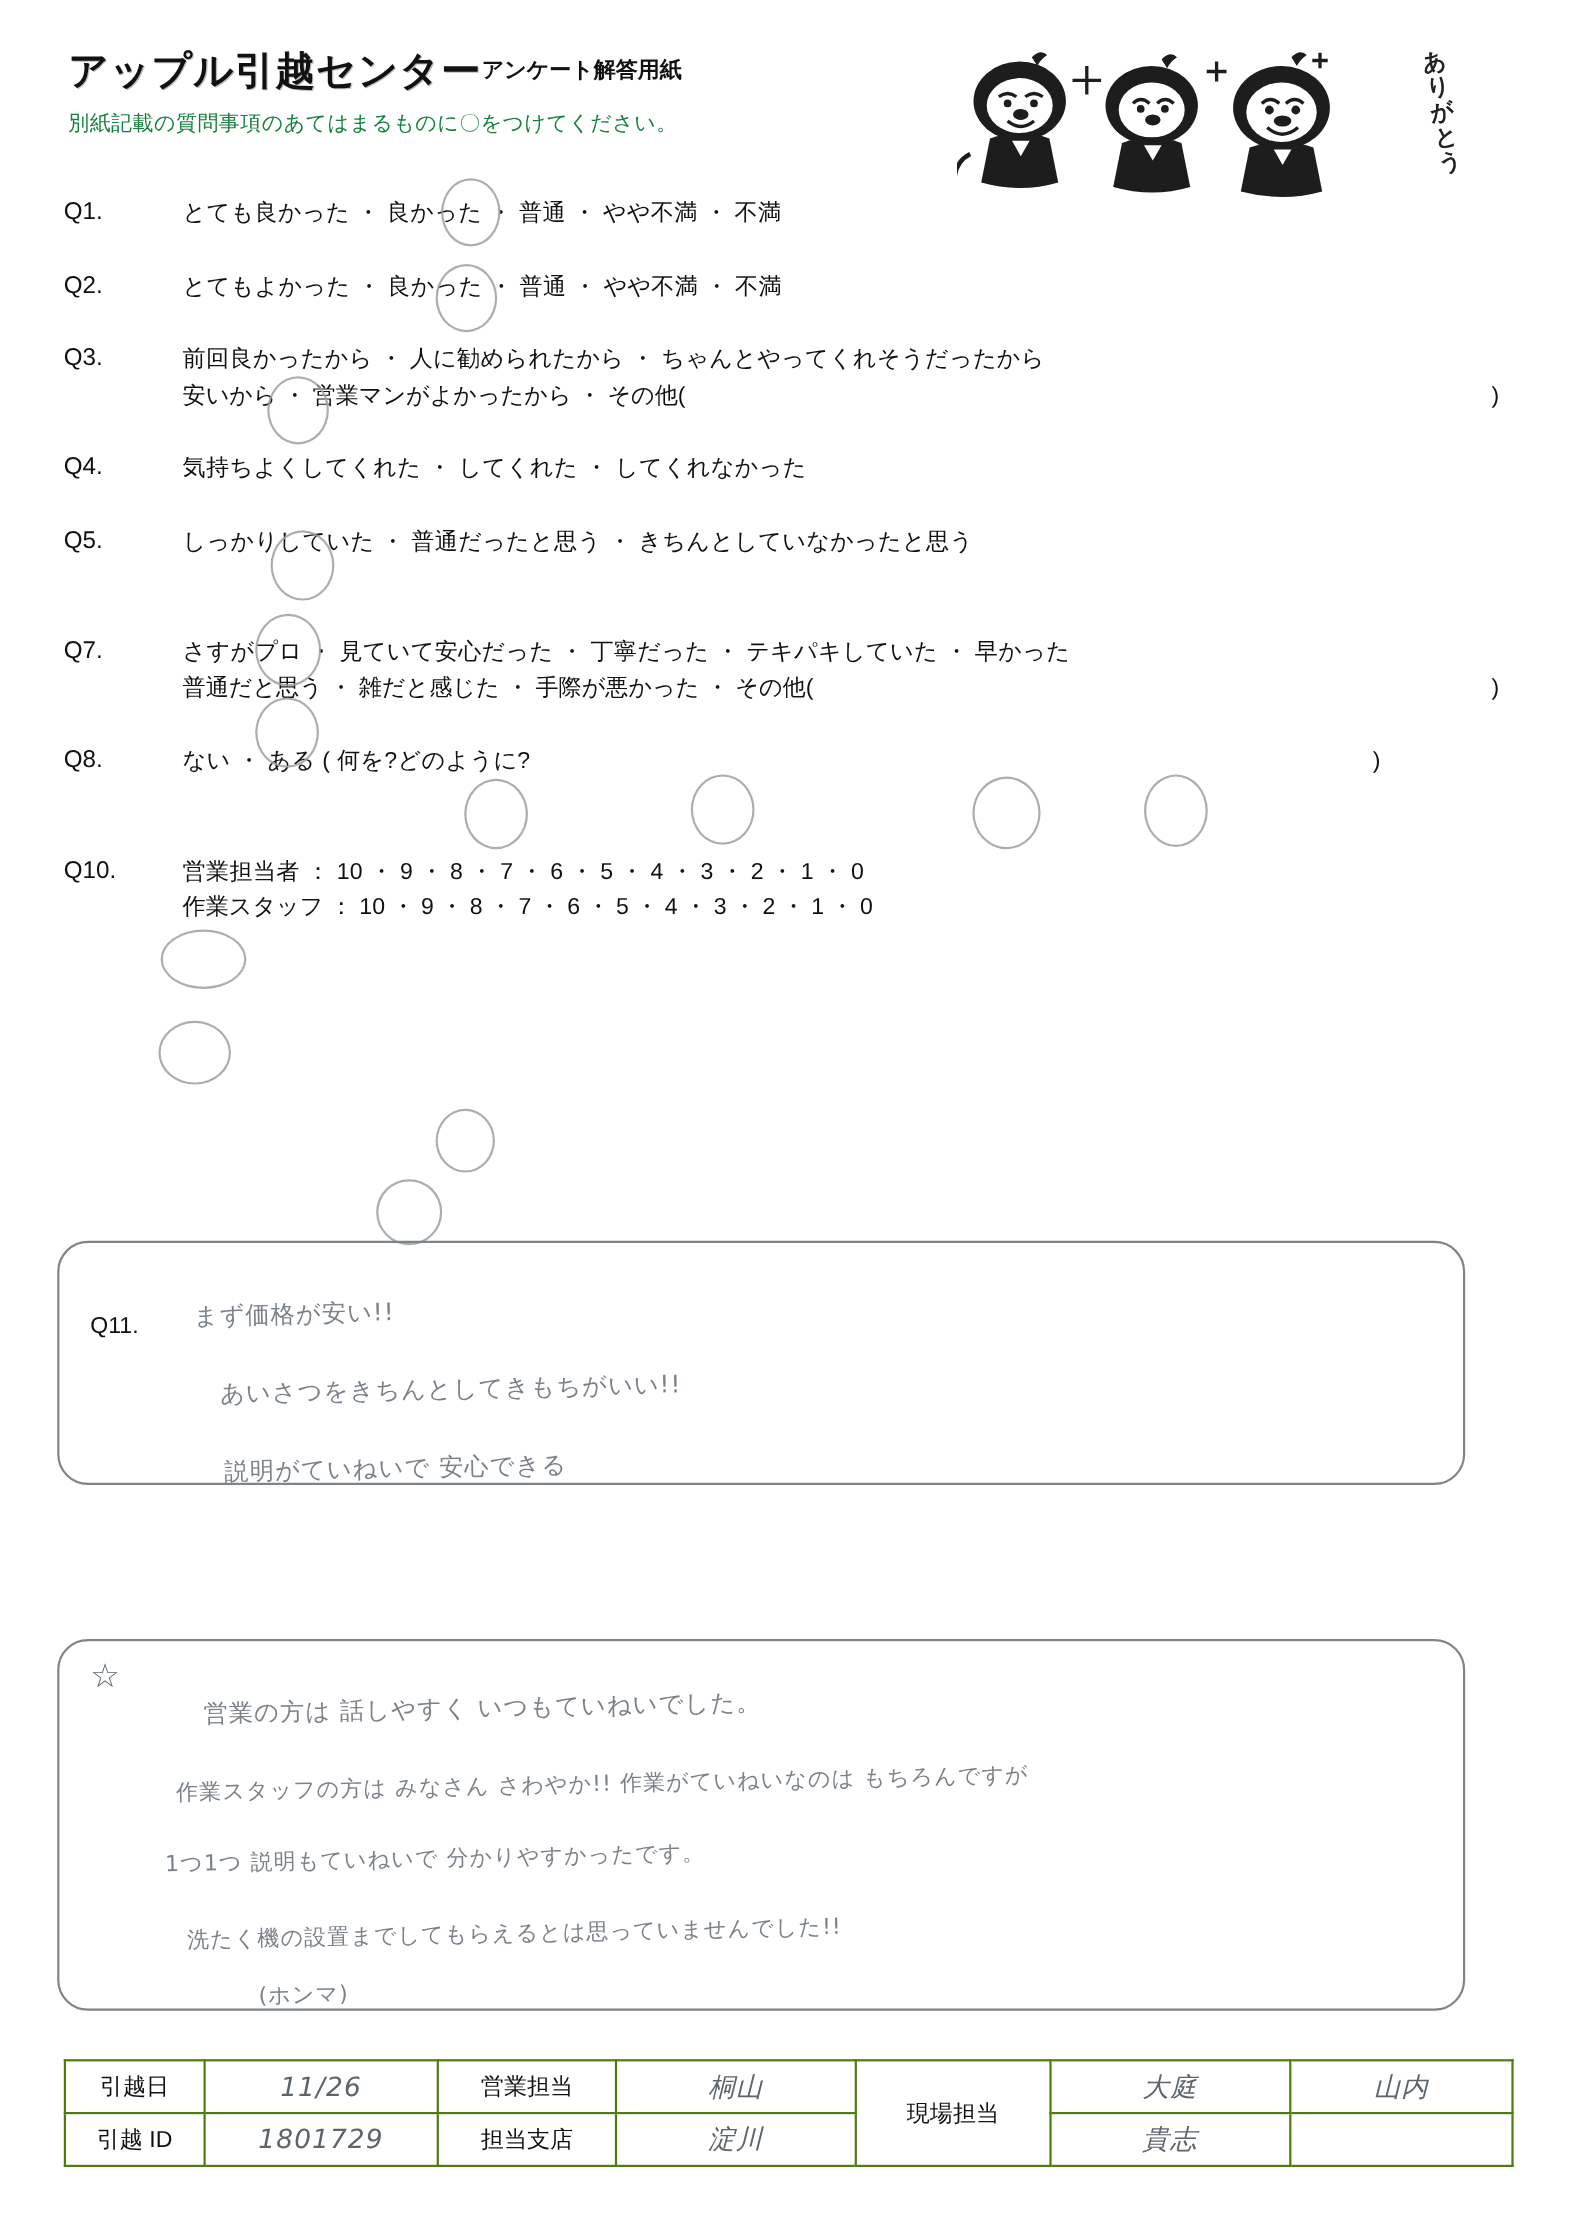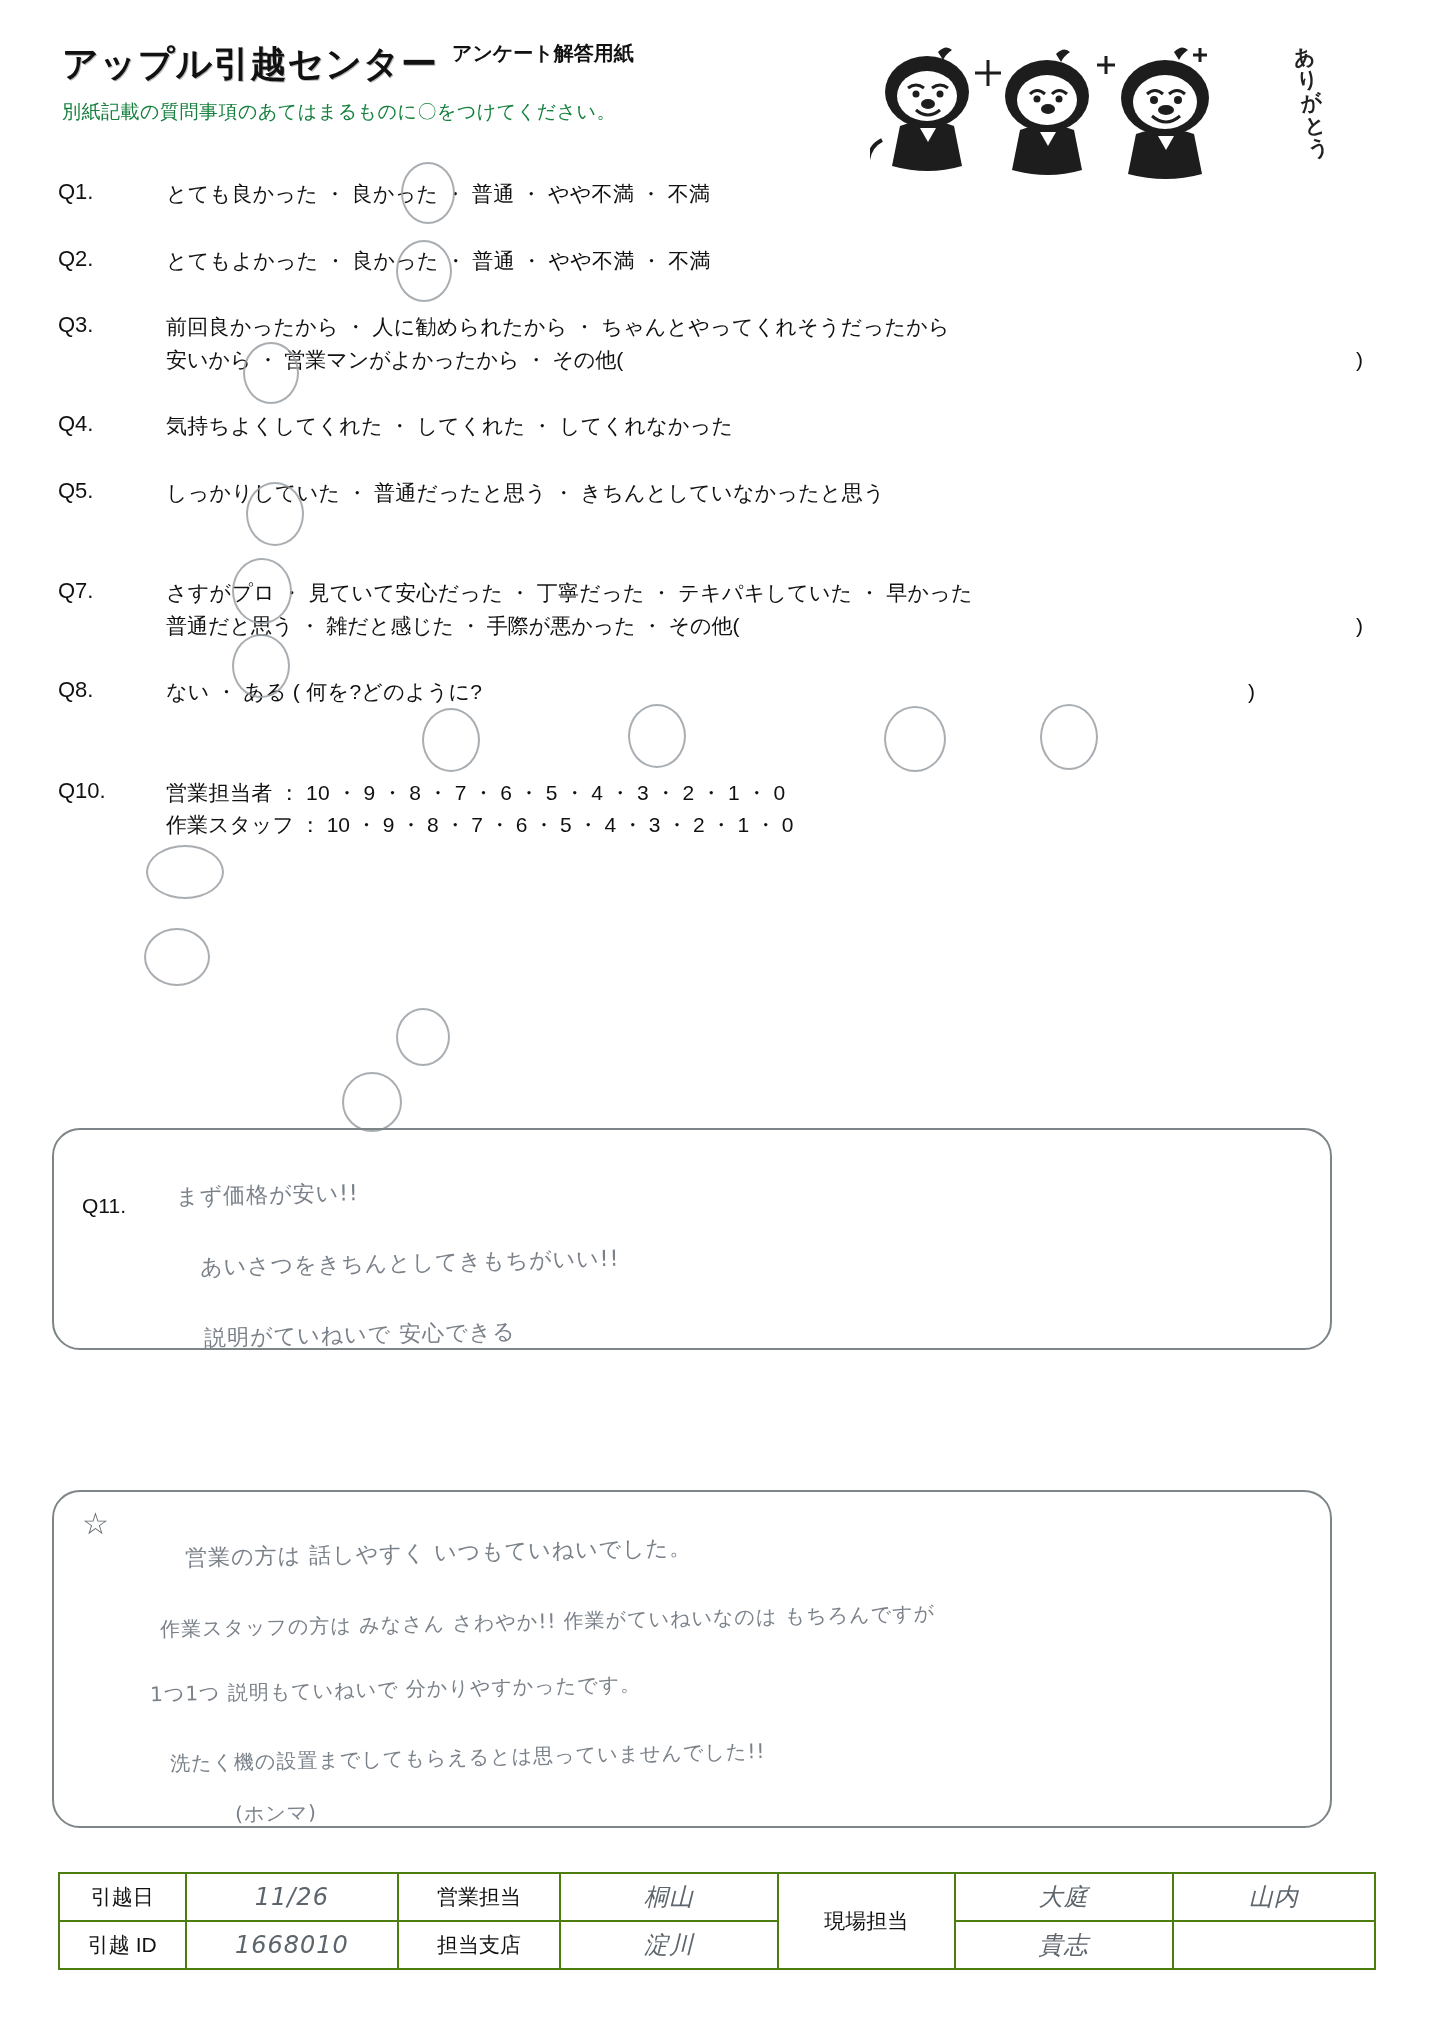--- a/index.html
+++ b/index.html
@@ -22,22 +22,21 @@
   }
 
   
   .header {
     position: absolute;
     left: 62px; top: 40px;
     width: 1310px;
   }
   .title-row {
     display: flex;
-    align-items: flex-start;
-    gap: 14px;
+    align-items: center;
   }
   .brand {
     font-size: 36px;
     font-weight: bold;
     letter-spacing: 1px;
     color: #111;
     text-shadow: 1px 1px 0 #bbb;
   }
   .doc-type {
     font-size: 20px;
@@ -352,21 +351,21 @@
       <td class="lbl">引越日</td>
       <td class="val1 hcell">11/26</td>
       <td class="lbl2">営業担当</td>
       <td class="val2 hcell">桐山</td>
       <td class="lbl3" rowspan="2">現場担当</td>
       <td class="val3 hcell">大庭</td>
       <td class="val4 hcell">山内</td>
     </tr>
     <tr>
       <td class="lbl">引越 ID</td>
-      <td class="val1 hcell">1668010</td>
+      <td class="val1 hcell">1801729</td>
       <td class="lbl2">担当支店</td>
       <td class="val2 hcell">淀川</td>
       <td class="val3 hcell">貴志</td>
       <td class="val4 hcell"></td>
     </tr>
   </tbody>
     </table>
 
 </div>
 

